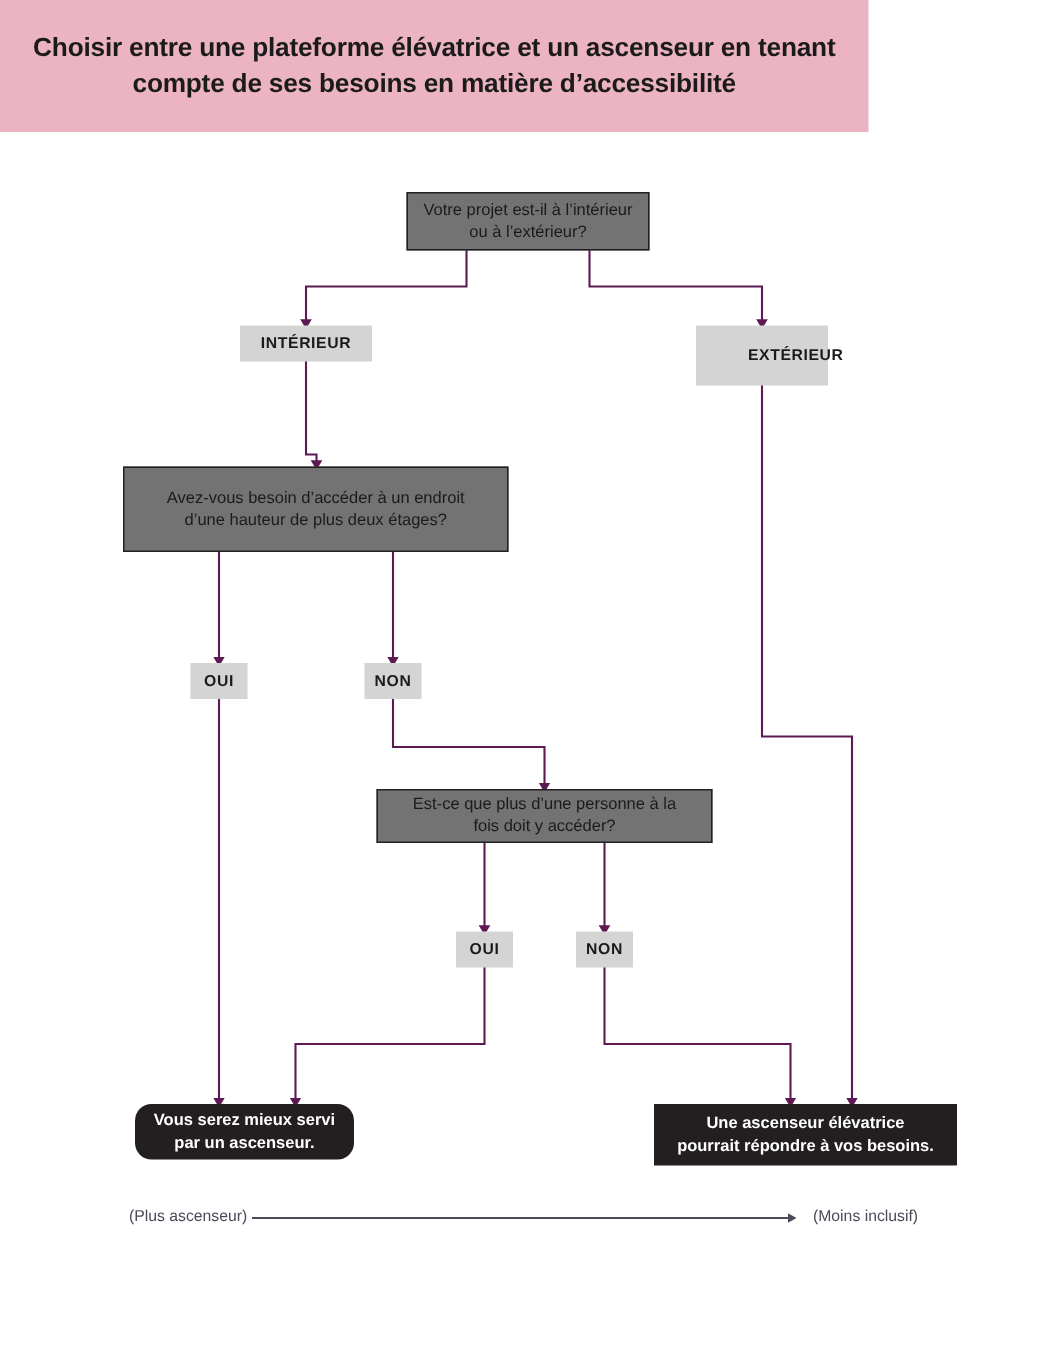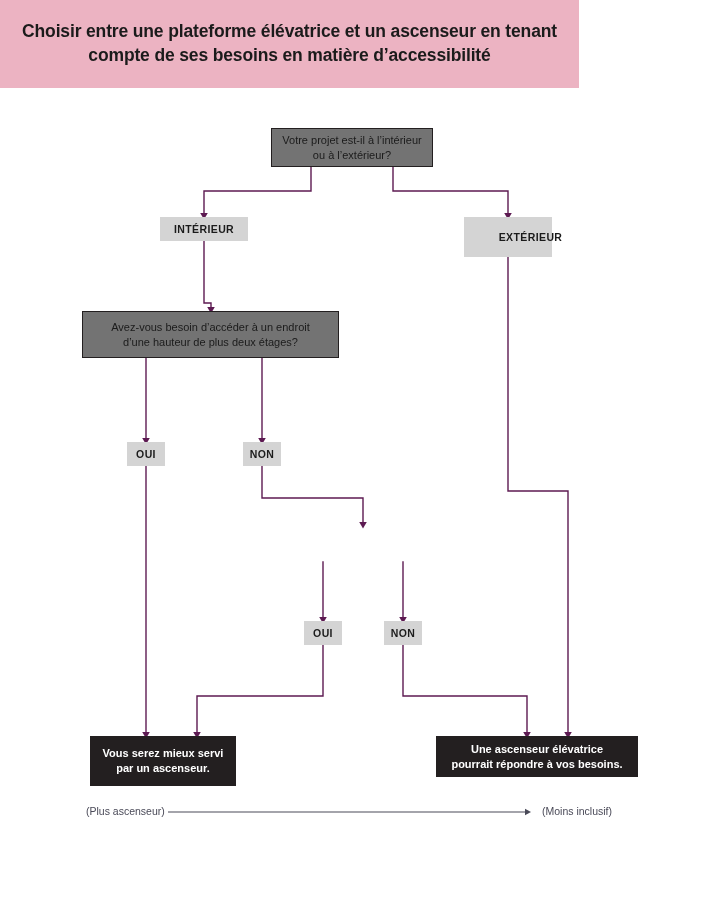--- a/index.html
+++ b/index.html
@@ -147,37 +147,43 @@
     <div>
       <span>Votre projet est-il à l’intérieur</span><br>
       <span>ou à l’extérieur?</span>
     </div>
   </div>
 
   <div class="node tag-box" style="left:160px; top:129px; width:88px; height:24px;">INTÉRIEUR</div>
 
   <div class="node tag-box" style="left:464px; top:129px; width:88px; height:40px;padding-left:45px;">EXTÉRIEUR</div>
 
-  <div class="node question-box" style="left:82px; top:223px; width:257px; height:47px;">
+  <div class="node question-box" style="left:82px; top:223px; width:257px; height:57px;">
     <div>
       <span>Avez-vous besoin d’accéder à un endroit</span><br>
       <span>d’une hauteur de plus deux étages?</span>
     </div>
   </div>
 
   <div class="node tag-box" style="left:127px; top:354px; width:38px; height:24px;">OUI</div>
 
   <div class="node tag-box" style="left:243px; top:354px; width:38px; height:24px;">NON</div>
 
+  <div class="node question-box" style="left:251px; top:438px; width:224px; height:36px;">
+    <div>
+      <span>Est-ce que plus d’une personne à la</span><br>
+      <span>fois doit y accéder?</span>
+    </div>
+  </div>
 
   <div class="node tag-box" style="left:304px; top:533px; width:38px; height:24px;">OUI</div>
 
   <div class="node tag-box" style="left:384px; top:533px; width:38px; height:24px;">NON</div>
 
-  <div class="node result-box" style="left:90px; top:648px; width:146px; height:50px;">
+  <div class="node result-box" style="left:90px; top:648px; width:146px; height:37px;border-radius:11px;">
     <div>
       <span>Vous serez mieux servi</span><br>
       <span>par un ascenseur.</span>
     </div>
   </div>
 
   <div class="node result-box" style="left:436px; top:648px; width:202px; height:41px;">
     <div>
       <span>Une ascenseur élévatrice</span><br>
       <span>pourrait répondre à vos besoins.</span>

